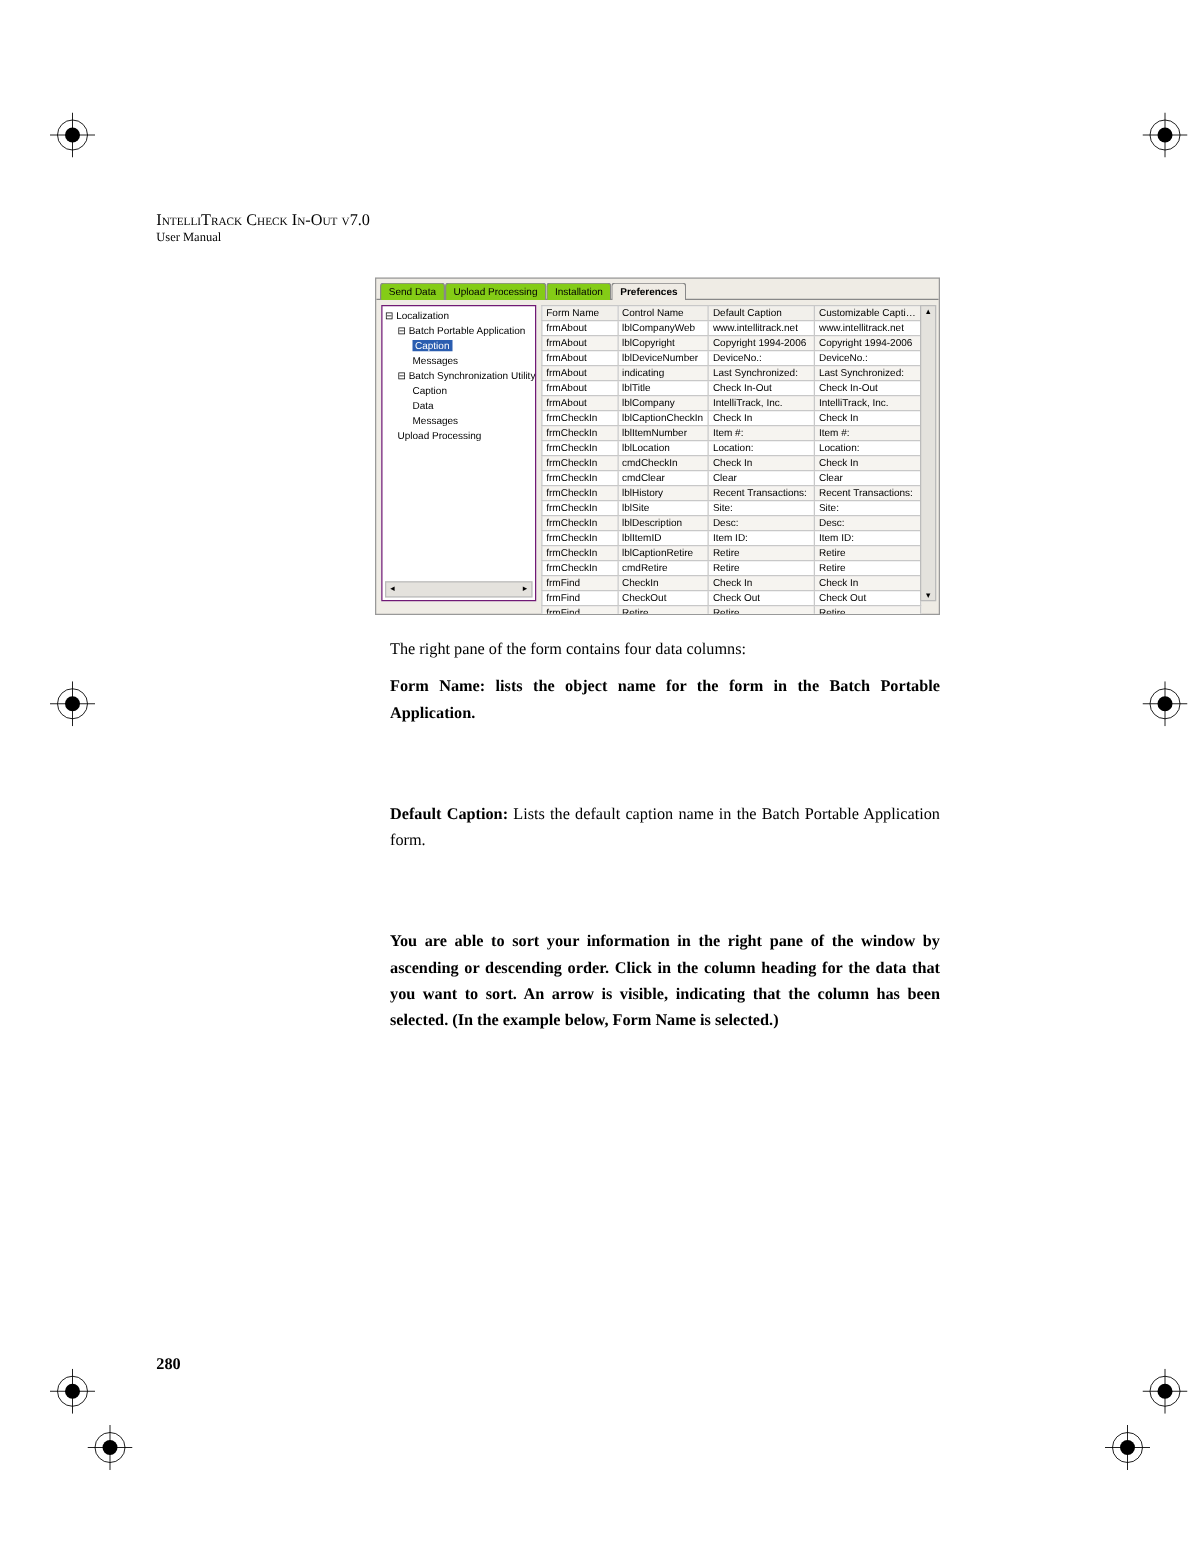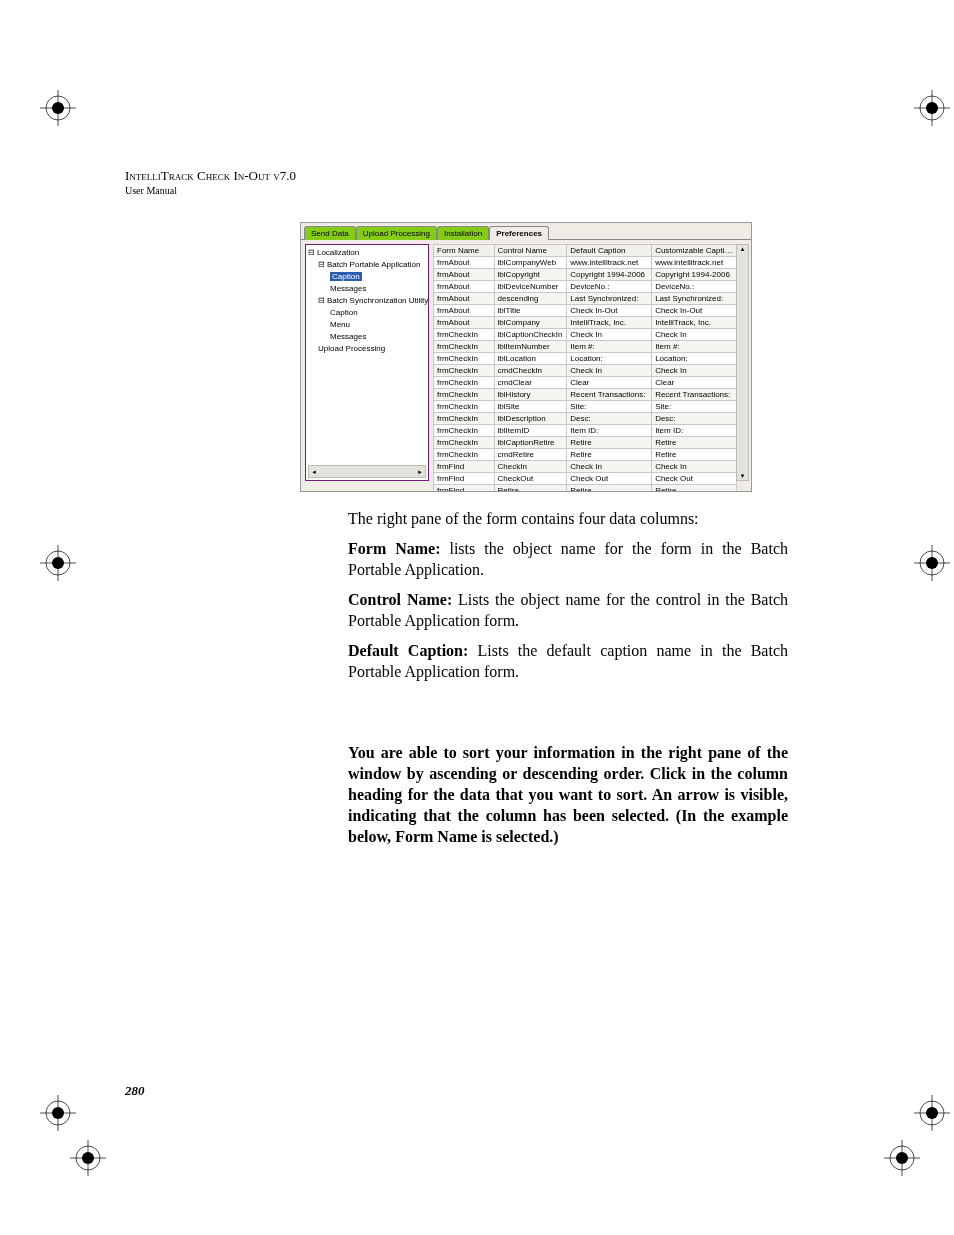--- a/index.html
+++ b/index.html
@@ -156,32 +156,30 @@
   table.grid th {
     background: #f2f0eb;
   }
   table.grid tr.alt td {
     background: #f6f4f0;
   }
   .body-text {
     position: absolute;
     left: 312px;
     width: 440px;
-    font-size: 16px;
+    font-size: 13px;
     line-height: 21px;
     text-align: justify;
-    margin-left: 36px;
   }
   .page-number {
     position: absolute;
     left: 125px;
     top: 1083px;
     font-size: 13px;
     font-weight: bold;
-    font-style: italic;
   }
 </style>
 </head>
 <body>
 
 <div class="page">
 
   <div class="regmark" style="left:40px; top:90px;">
     <svg width="36" height="36">
         <circle cx="18" cy="18" r="12" fill="none" stroke="#000" stroke-width="0.7"></circle>
@@ -259,21 +257,21 @@
       <div class="tab active">Preferences</div>
     </div>
     <div class="tab-content">
       <div class="tree-pane">
         <div class="tree-node">⊟ <span>Localization</span></div>
         <div class="tree-node tree-indent1">⊟ <span>Batch Portable Application</span></div>
         <div class="tree-node tree-indent2"><span class="tree-sel">Caption</span></div>
         <div class="tree-node tree-indent2"><span>Messages</span></div>
         <div class="tree-node tree-indent1">⊟ <span>Batch Synchronization Utility</span></div>
         <div class="tree-node tree-indent2"><span>Caption</span></div>
-        <div class="tree-node tree-indent2"><span>Menu</span></div>
+        <div class="tree-node tree-indent2"><span>Data</span></div>
         <div class="tree-node tree-indent2"><span>Messages</span></div>
         <div class="tree-node tree-indent1"><span>Upload Processing</span></div>
         <div class="t-scroll">
           <span class="arrow">◂</span>
           <span class="arrow">▸</span>
         </div>
       </div>
       <div class="grid-pane">
         <table class="grid">
           <colgroup>
@@ -304,21 +302,21 @@
                 <td>Copyright 1994-2006</td>
               </tr>
               <tr>
                 <td>frmAbout</td>
                 <td>lblDeviceNumber</td>
                 <td>DeviceNo.:</td>
                 <td>DeviceNo.:</td>
               </tr>
               <tr class="alt">
                 <td>frmAbout</td>
-                <td>descending</td>
+                <td>indicating</td>
                 <td>Last Synchronized:</td>
                 <td>Last Synchronized:</td>
               </tr>
               <tr>
                 <td>frmAbout</td>
                 <td>lblTitle</td>
                 <td>Check In-Out</td>
                 <td>Check In-Out</td>
               </tr>
               <tr class="alt">
@@ -416,27 +414,24 @@
         <div class="grid-scroll-v">
           <span>▴</span>
           <span>▾</span>
         </div>
       </div>
     </div>
   </div>
 
   <div class="body-text" style="top:508px;">The right pane of the form contains four data columns:</div>
 
-  <div class="body-text" style="top:538px;">
+  <div class="body-text" style="top:538px;font-weight:bold;">
     <b>Form Name:</b><span> lists the object name for the form in the Batch Portable Application.</span>
   </div>
 
-  <div class="body-text" style="top:589px;">
-    <b>Control Name:</b><span> Lists the object name for the control in the Batch Portable Application form.</span>
-  </div>
 
   <div class="body-text" style="top:640px;">
     <b>Default Caption:</b><span> Lists the default caption name in the Batch Portable Application form.</span>
   </div>
 
 
   <div class="body-text" style="top:742px;font-weight:bold;">
     <span>You are able to sort your information in the right pane of the window by ascending or descending order. Click in the </span><b>column heading</b><span> for the data that you want to sort. An arrow is visible, indicating that the column has been selected. (In the example below, </span><b>Form Name</b><span> is selected.)</span>
   </div>
 

